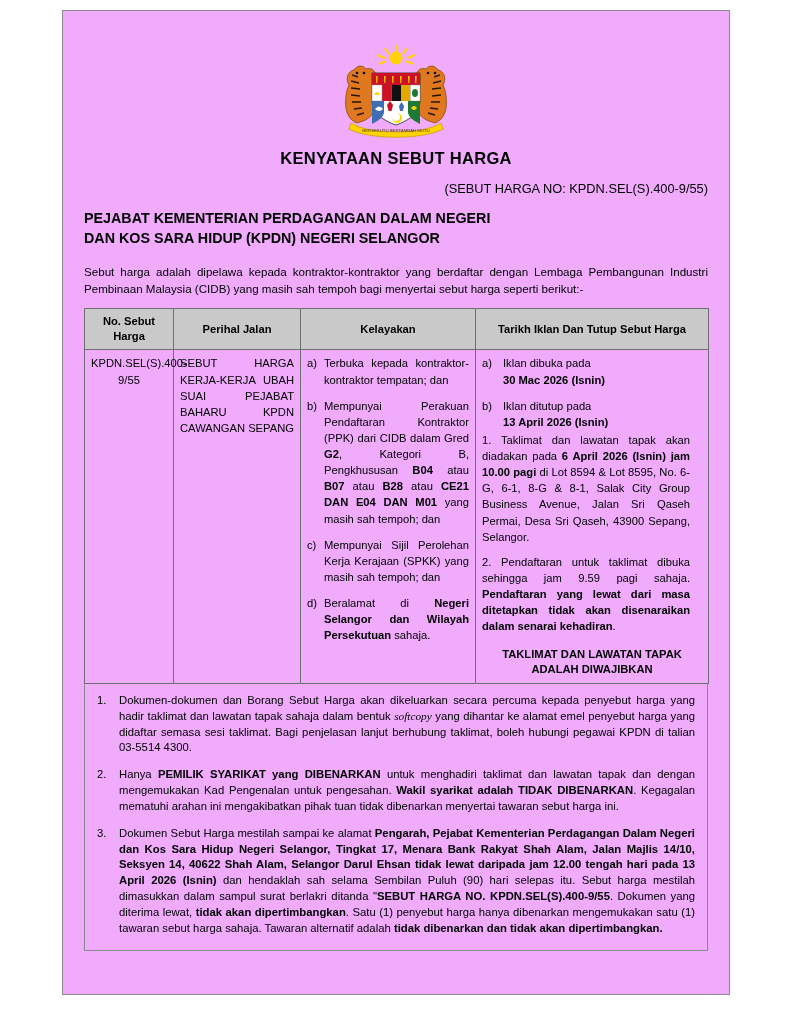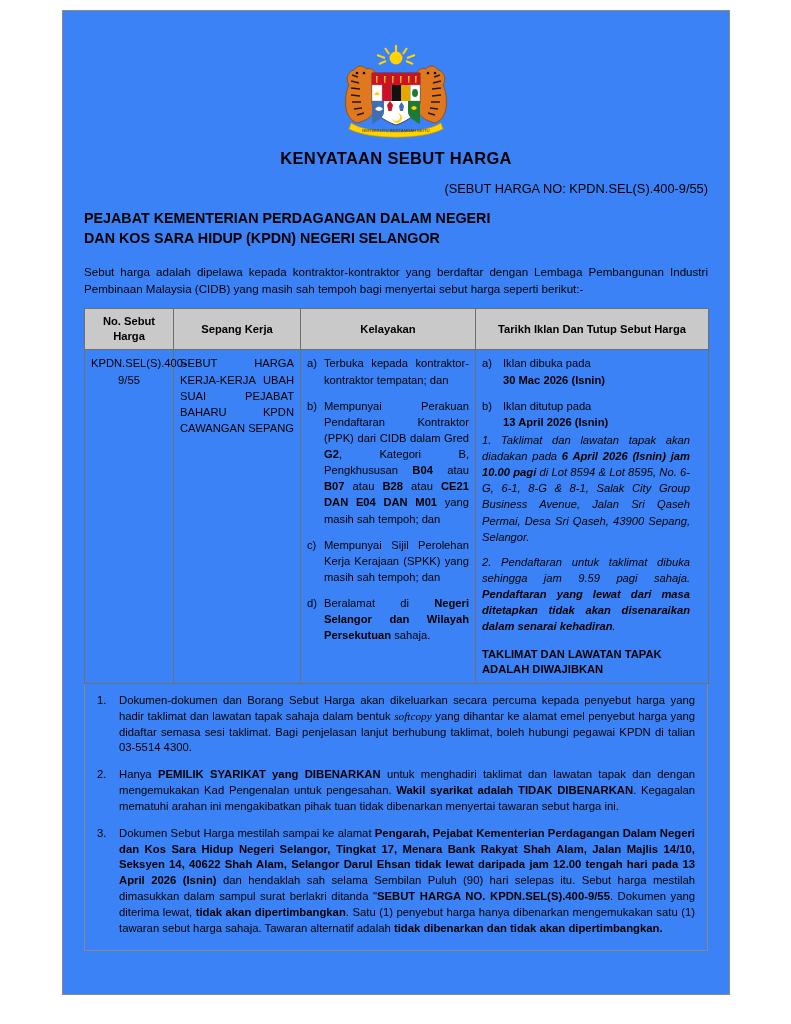--- a/index.html
+++ b/index.html
@@ -11,21 +11,21 @@
     width: 791px; height: 1024px;
     font-family: "Liberation Sans", sans-serif;
     color: #000;
     overflow: hidden;
   }
   .page {
     position: absolute;
     left: 62px; top: 10px;
     width: 668px; height: 985px;
     border: 1px solid #8a8a8a;
-    background: #3b82f6;
+    background: #f0abfc;
   }
   .inner {
     padding: 22px 21px 0 21px;
   }
 
   
   .crest-wrap {
     display: flex; justify-content: center;
     margin-top: 10px; margin-bottom: 8px;
   }
@@ -80,24 +80,24 @@
     display: flex; margin-bottom: 10px;
   }
   ul.alpha > li:last-child { margin-bottom: 2px; }
   ul.alpha > li .mk { width: 17px; flex: 0 0 17px; }
   ul.alpha > li .bd {
     flex: 1 1 auto; text-align: justify; text-align-last: left;
   }
   ul.alpha.tight > li .mk { width: 21px; flex: 0 0 21px; }
   ul.alpha.tight > li .bd { text-align: left; }
 
-  .np { margin: 0 12px 9px 0; text-align: justify; text-align-last: left; font-style: italic; }
+  .np { margin: 0 12px 9px 0; text-align: justify; text-align-last: left; }
   .np:last-of-type { margin-bottom: 0; }
   .centered-bold {
-    text-align: left; font-weight: bold; line-height: 1.32;
+    text-align: center; font-weight: bold; line-height: 1.32;
     margin-top: 13px;
   }
 
   
   .notes-box {
     border: 1px solid #8a8a8a;
     border-top: none;
     padding: 9px 12px 14px 12px;
   }
   ol.notes { list-style: none; margin: 0; padding: 0; }
@@ -226,21 +226,21 @@
     <table class="qt">
       <colgroup>
           <col class="c1">
           <col class="c2">
           <col class="c3">
           <col class="c4">
         </colgroup>
       <thead>
         <tr>
           <th>No. Sebut Harga</th>
-          <th>Sepang Kerja</th>
+          <th>Perihal Jalan</th>
           <th>Kelayakan</th>
           <th>Tarikh Iklan Dan Tutup Sebut Harga</th>
         </tr>
       </thead>
       <tbody>
         <tr>
           <td class="cell c1body">KPDN.SEL(S).400-9/55</td>
           <td class="cell c2body">SEBUT HARGA KERJA-KERJA UBAH SUAI PEJABAT BAHARU KPDN CAWANGAN SEPANG</td>
           <td class="cell">
             <ul class="alpha" id="kelayakan-list">

